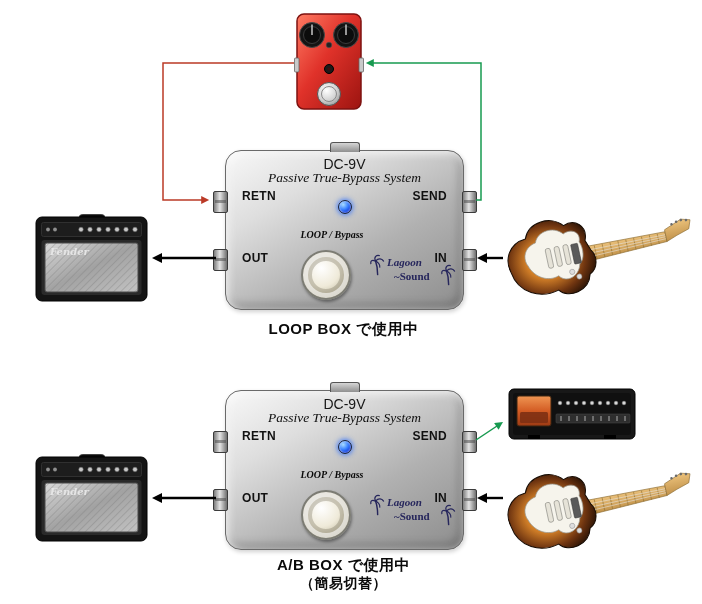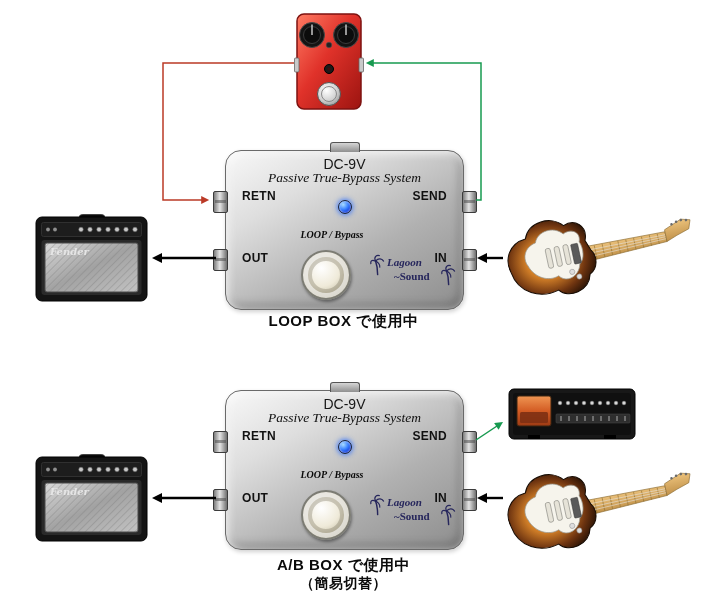--- a/index.html
+++ b/index.html
@@ -241,21 +241,21 @@
       <svg class="palm pr" viewBox="0 0 20 26">
           <use href="#palmSym"></use>
         </svg>
     </div>
     <div class="jack jl" style="top:40px"></div>
     <div class="jack jl" style="top:98px"></div>
     <div class="jack jr" style="top:40px"></div>
     <div class="jack jr" style="top:98px"></div>
   </div>
 
-  <div class="caption" style="left:225px;top:312px">LOOP BOX で使用中</div>
+  <div class="caption" style="left:225px;top:320px">LOOP BOX で使用中</div>
 
   <svg class="sprite" style="left:35px;top:454px" width="113" height="88">
       <use href="#combo"></use>
     </svg>
   <svg class="sprite" style="left:508px;top:388px" width="128" height="52">
       <use href="#ampheadSym"></use>
     </svg>
   <svg class="sprite" style="left:502px;top:452px" width="196" height="105">
       <use href="#guitarSym"></use>
     </svg>

